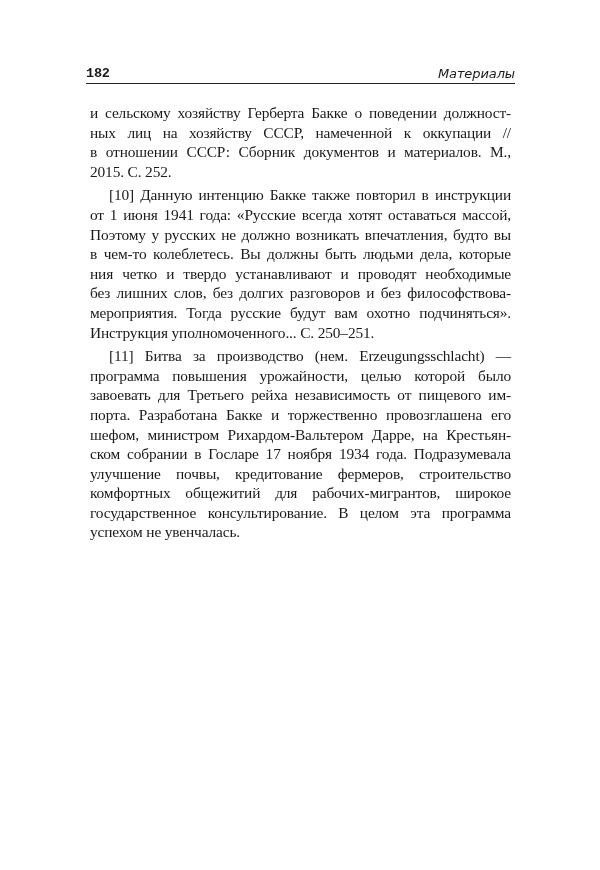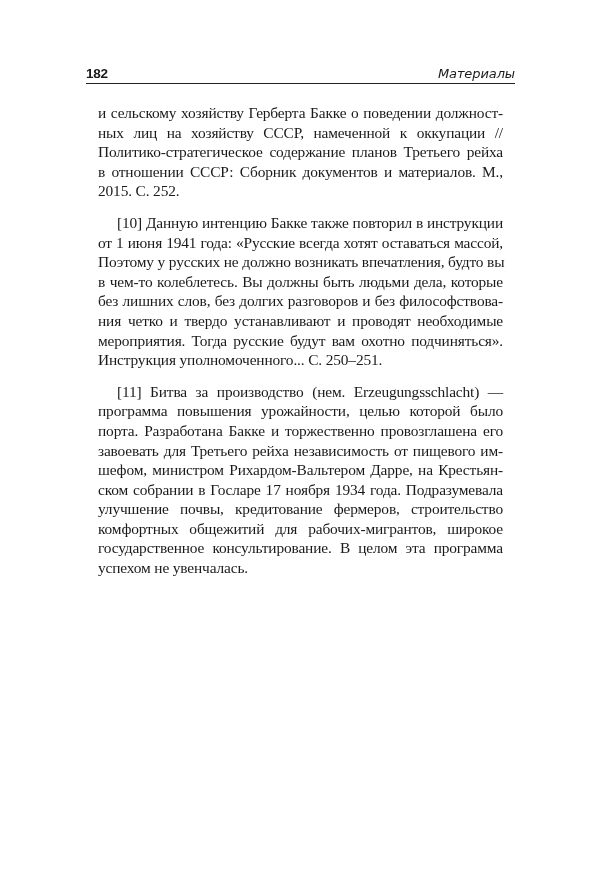--- a/index.html
+++ b/index.html
@@ -22,21 +22,21 @@
     }
     .running-head {
       display: flex;
       justify-content: space-between;
       align-items: flex-end;
       height: 18px;
       border-bottom: 1.3px solid #222;
       padding-bottom: 1px;
     }
     .page-number {
-      font-family: Liberation Sans, sans-serif;
+      font-family: Liberation Mono, monospace;
       font-weight: bold;
       font-size: 13.5px;
       line-height: 16px;
       letter-spacing: -0.2px;
     }
     .section-title {
       font-family: "DejaVu Sans", sans-serif;
       font-style: italic;
       font-size: 13px;
       line-height: 16px;
@@ -44,21 +44,21 @@
     }
     .body-text {
       margin-top: 19px;
       font-family: "Liberation Serif", serif;
       font-size: 15.4px;
       line-height: 19.6px;
       text-align: justify;
       letter-spacing: -0.15px;
     }
     .para {
-      margin: 12px;
+      margin: 4px;
     }
     .line {
       display: block;
       text-align: justify;
       text-align-last: justify;
       white-space: nowrap;
     }
     .line.last {
       text-align-last: left;
     }
@@ -72,41 +72,40 @@
 <div class="page">
   <div class="running-head">
     <span class="page-number">182</span>
     <span class="section-title">Материалы</span>
   </div>
 
   <div class="body-text">
     <p class="para">
       <span class="line">и сельскому хозяйству Герберта Бакке о поведении должност-</span>
       <span class="line">ных лиц на хозяйству СССР, намеченной к оккупации //</span>
-      <span class="line">Политико-стратегическое содержание планов Третьего рейха</span>
       <span class="line">в отношении СССР: Сборник документов и материалов. М.,</span>
       <span class="line last">2015. С. 252.</span>
     </p>
 
     <p class="para">
       <span class="line first">[10] Данную интенцию Бакке также повторил в инструкции</span>
       <span class="line">от 1 июня 1941 года: «Русские всегда хотят оставаться массой,</span>
       <span class="line">Поэтому у русских не должно возникать впечатления, будто вы</span>
       <span class="line">в чем-то колеблетесь. Вы должны быть людьми дела, которые</span>
+      <span class="line">ния четко и твердо устанавливают и проводят необходимые</span>
       <span class="line">без лишних слов, без долгих разговоров и без философствова-</span>
-      <span class="line">ния четко и твердо устанавливают и проводят необходимые</span>
       <span class="line">мероприятия. Тогда русские будут вам охотно подчиняться».</span>
       <span class="line last">Инструкция уполномоченного... С. 250–251.</span>
     </p>
 
     <p class="para">
       <span class="line first">[11] Битва за производство (нем. Erzeugungsschlacht) —</span>
       <span class="line">программа повышения урожайности, целью которой было</span>
+      <span class="line">завоевать для Третьего рейха независимость от пищевого им-</span>
       <span class="line">порта. Разработана Бакке и торжественно провозглашена его</span>
-      <span class="line">завоевать для Третьего рейха независимость от пищевого им-</span>
       <span class="line">шефом, министром Рихардом-Вальтером Дарре, на Крестьян-</span>
       <span class="line">ском собрании в Госларе 17 ноября 1934 года. Подразумевала</span>
       <span class="line">улучшение почвы, кредитование фермеров, строительство</span>
       <span class="line">комфортных общежитий для рабочих-мигрантов, широкое</span>
       <span class="line">государственное консультирование. В целом эта программа</span>
       <span class="line last">успехом не увенчалась.</span>
     </p>
   </div>
 </div>
 

